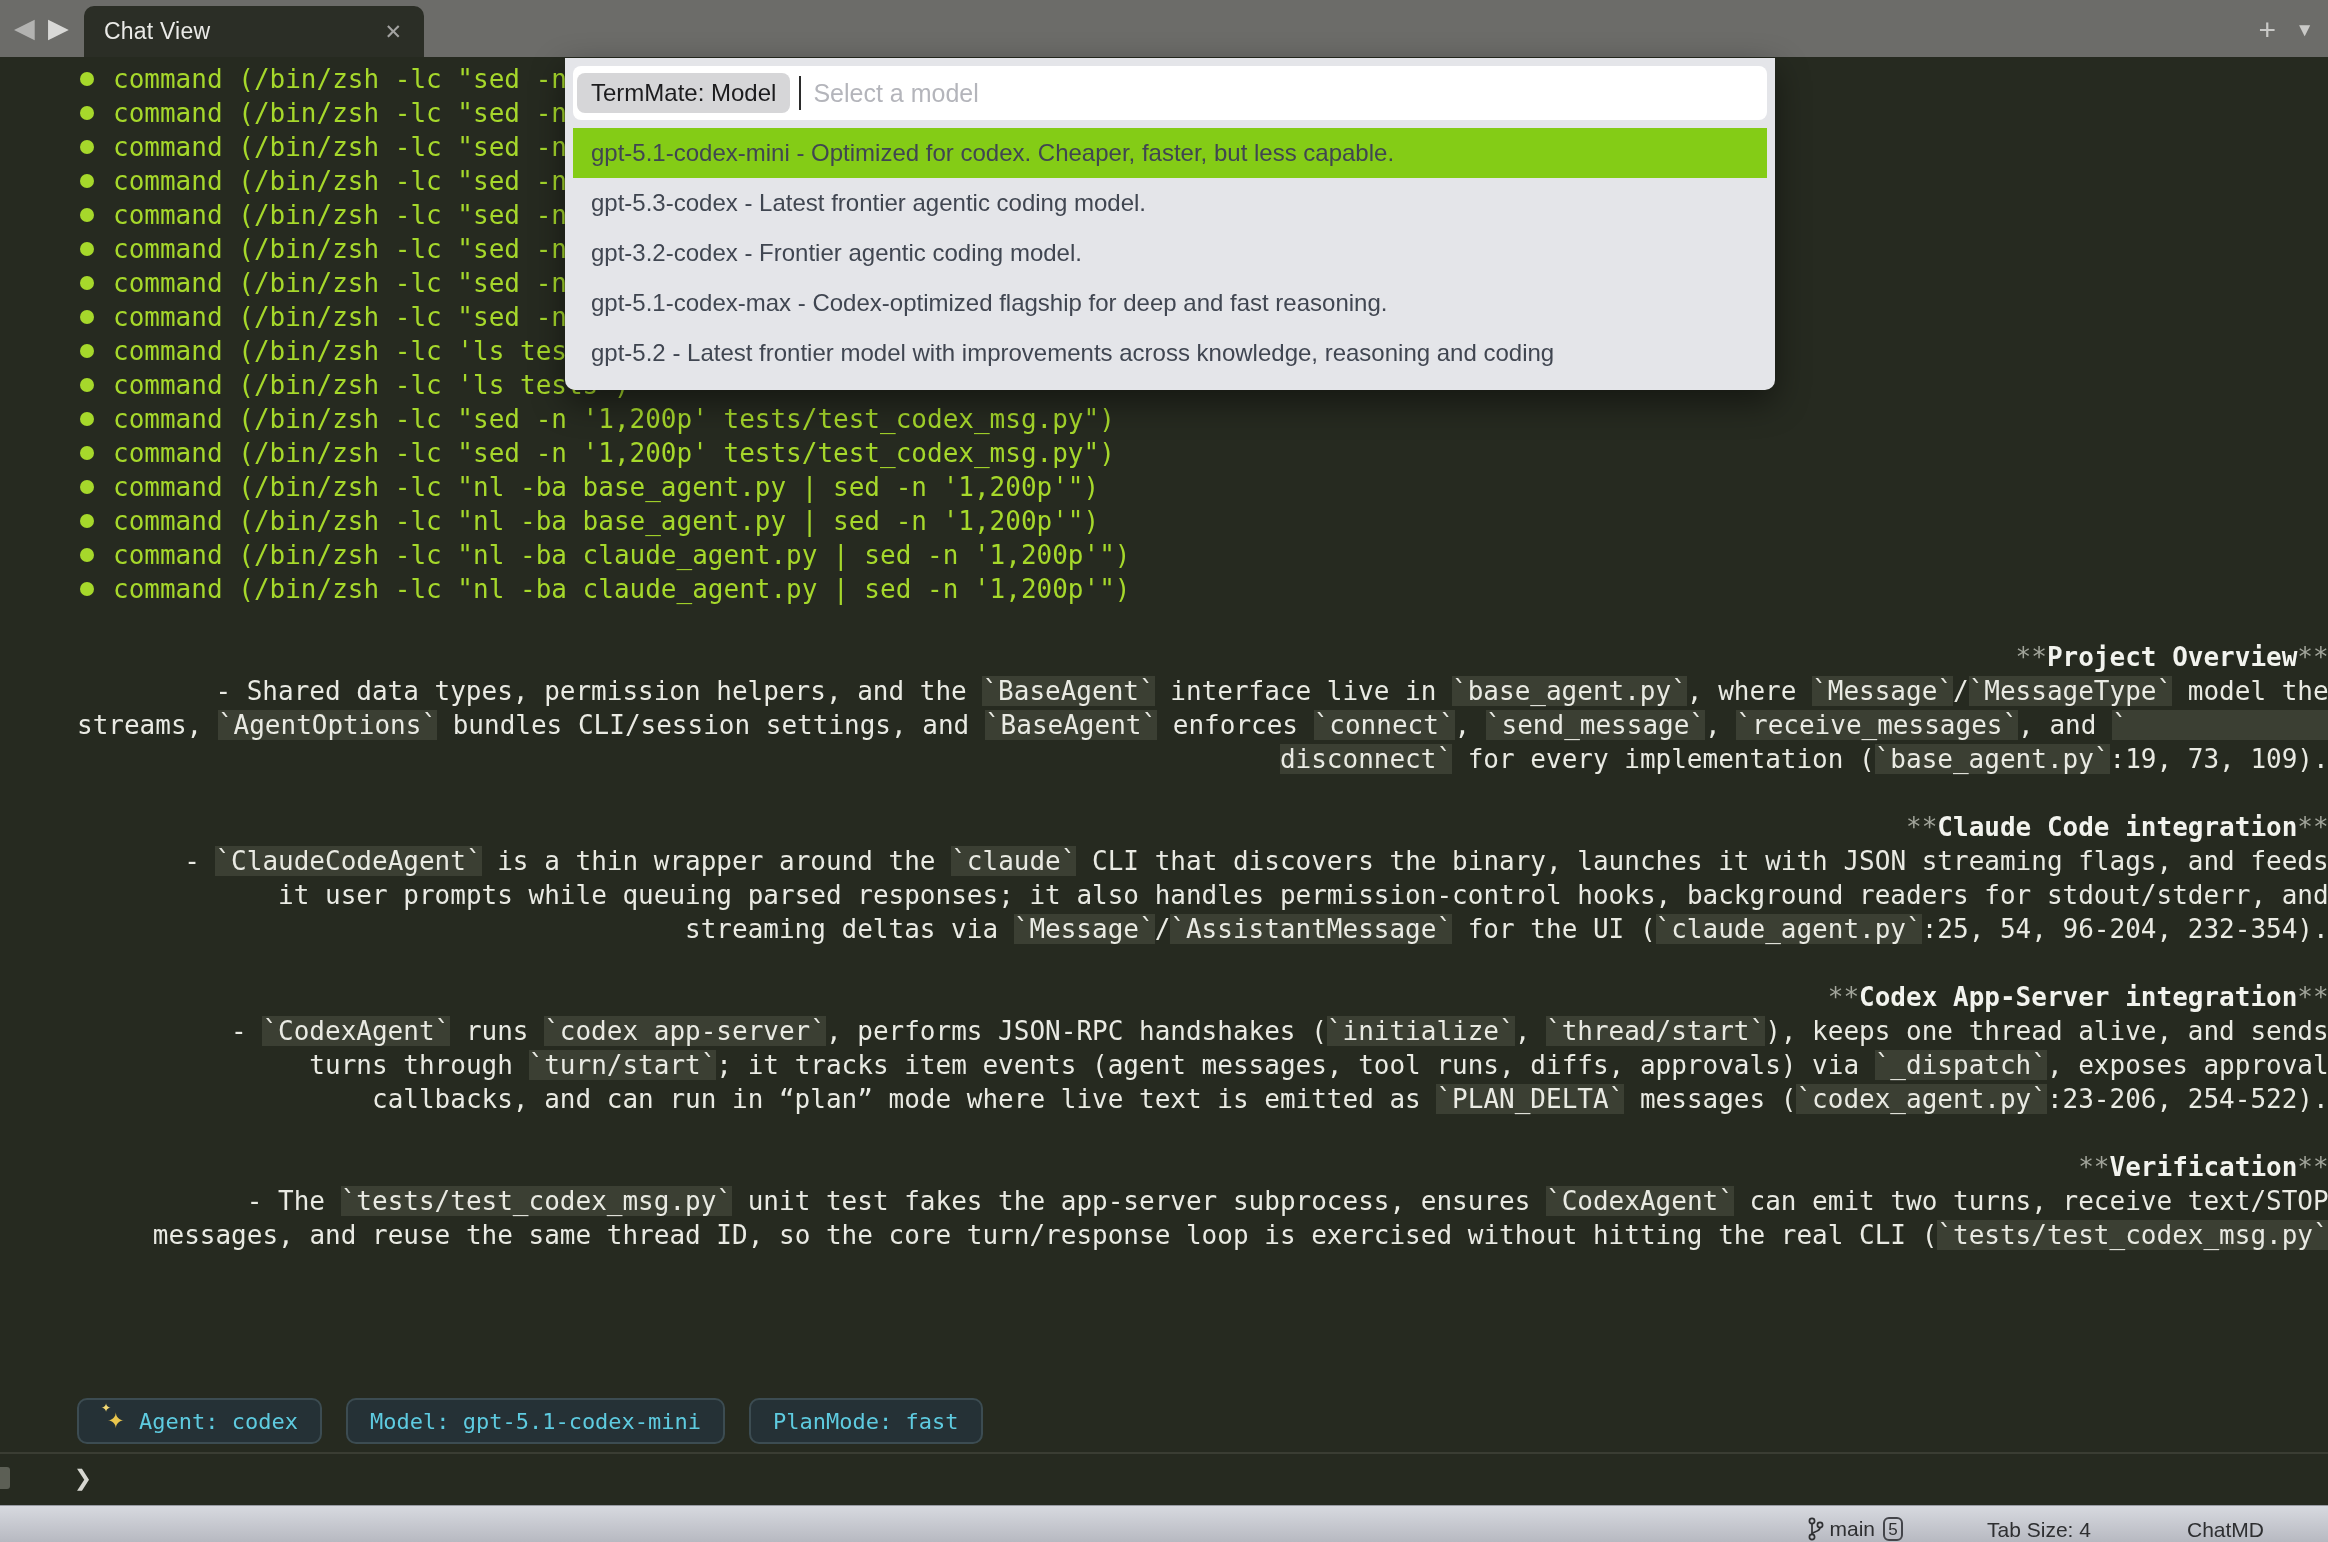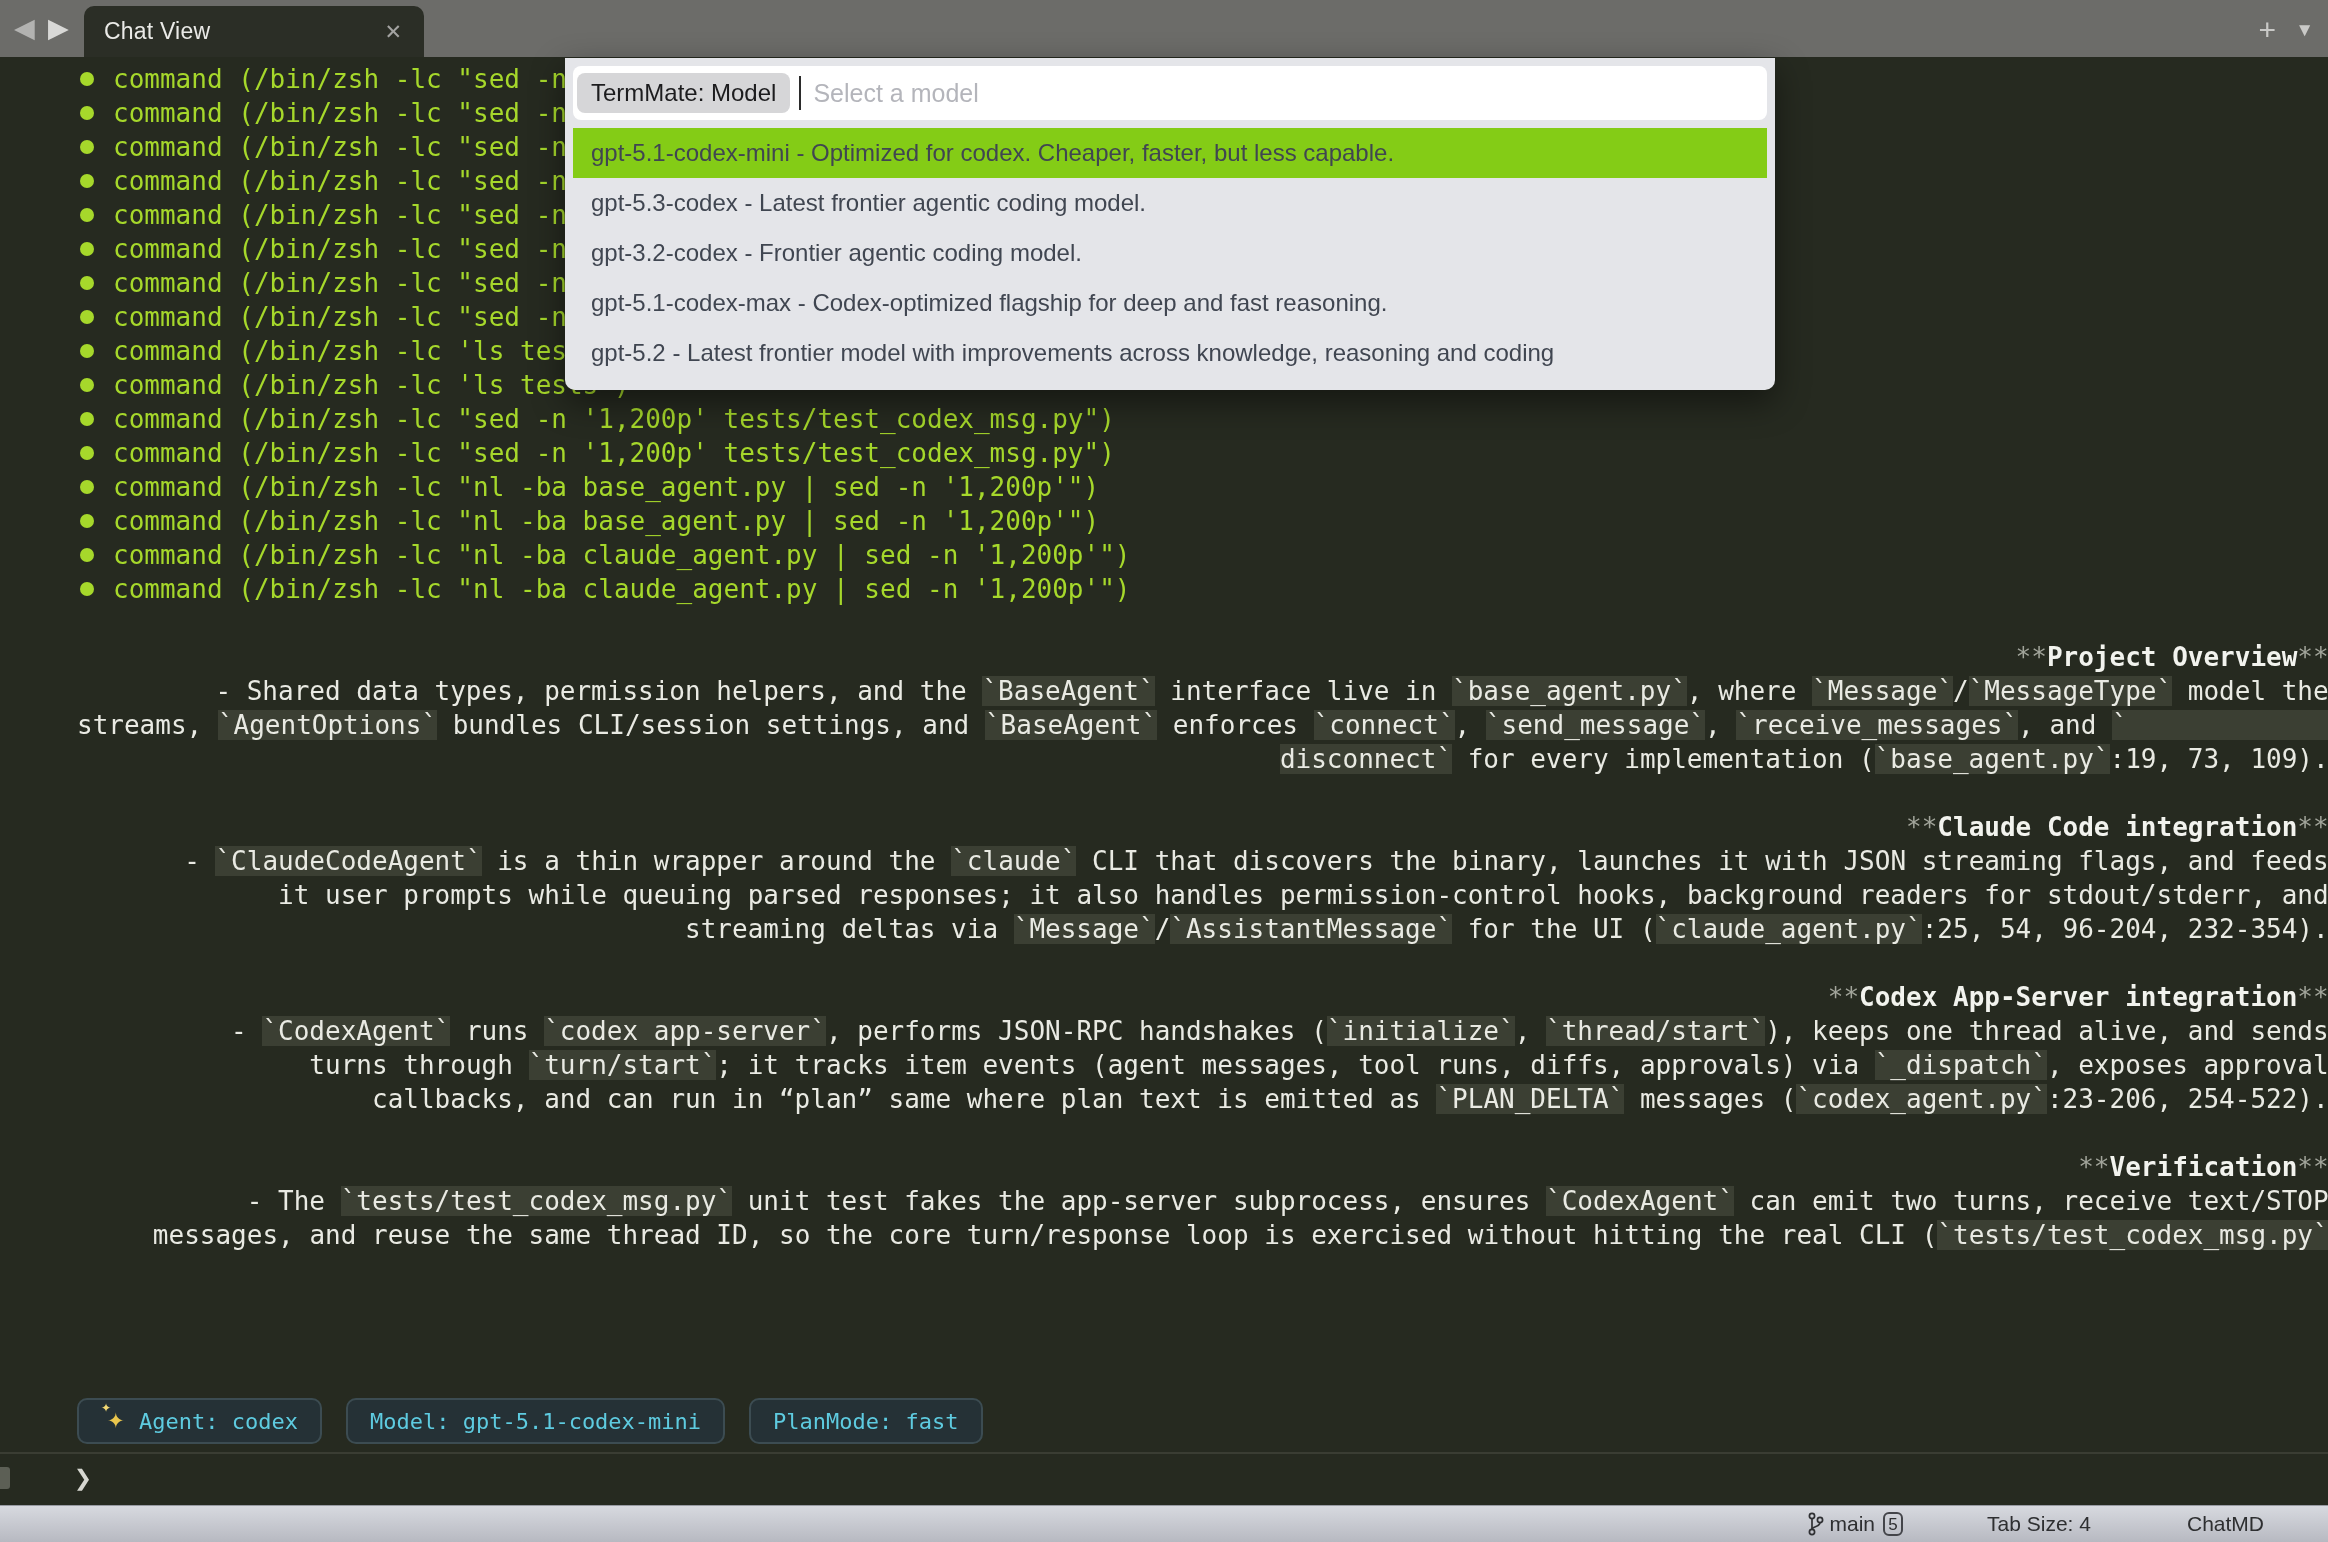--- a/index.html
+++ b/index.html
@@ -57,21 +57,21 @@
   .pcursor{width:2px;height:34px;background:#2b2b2b;margin-left:9px;}
   .pplaceholder{font-size:25px;color:#b4b5bb;margin-left:12px;}
   .plist{display:flex;flex-direction:column;}
   .pitem{height:50px;line-height:50px;margin:0 8px;padding-left:18px;font-size:24px;color:#404651;
          white-space:pre;overflow:hidden;}
   .pitem.sel{background:#84cc16;}
 
   
   .statusbar{position:absolute;left:0;top:1505px;width:100%;height:37px;
              background:linear-gradient(#d7d9df,#b7b9c1);border-top:1px solid #979aa2;box-sizing:border-box;
-             display:flex;align-items:center;justify-content:flex-end;padding-right:64px;}
+             display:flex;align-items:flex-end;justify-content:flex-end;padding-right:64px;}
   .sb-item{font-size:21px;color:#2e2f31;display:flex;align-items:center;white-space:pre;}
   .sb-branch{margin-right:84px;}
   .sb-branch svg{margin-right:5px;}
   .badge{display:inline-block;min-width:20px;height:24px;line-height:22px;border:2px solid #44454a;border-radius:6px;
          font-size:17px;text-align:center;padding:0 2px;margin-left:8px;color:#2e2f31;box-sizing:border-box;}
   .sb-tabsize{margin-right:96px;}
 </style>
 </head>
 <body>
 
@@ -165,21 +165,21 @@
         <div class="section">
           <div class="line title"><span class="ast">**</span><span class="bold">Claude Code integration</span><span class="ast">**</span></div>
           <div class="line"><span>- </span><span class="code">`ClaudeCodeAgent`</span><span> is a thin wrapper around the </span><span class="code">`claude`</span><span> CLI that discovers the binary, launches it with JSON streaming flags, and feeds</span></div>
           <div class="line"><span>it user prompts while queuing parsed responses; it also handles permission-control hooks, background readers for stdout/stderr, and</span></div>
           <div class="line"><span>streaming deltas via </span><span class="code">`Message`</span><span>/</span><span class="code">`AssistantMessage`</span><span> for the UI (</span><span class="code">`claude_agent.py`</span><span>:25, 54, 96-204, 232-354).</span></div>
         </div>
         <div class="section">
           <div class="line title"><span class="ast">**</span><span class="bold">Codex App-Server integration</span><span class="ast">**</span></div>
           <div class="line"><span>- </span><span class="code">`CodexAgent`</span><span> runs </span><span class="code">`codex app-server`</span><span>, performs JSON-RPC handshakes (</span><span class="code">`initialize`</span><span>, </span><span class="code">`thread/start`</span><span>), keeps one thread alive, and sends</span></div>
           <div class="line"><span>turns through </span><span class="code">`turn/start`</span><span>; it tracks item events (agent messages, tool runs, diffs, approvals) via </span><span class="code">`_dispatch`</span><span>, exposes approval</span></div>
-          <div class="line"><span>callbacks, and can run in “plan” same where plan text is emitted as </span><span class="code">`PLAN_DELTA`</span><span> messages (</span><span class="code">`codex_agent.py`</span><span>:23-206, 254-522).</span></div>
+          <div class="line"><span>callbacks, and can run in “plan” mode where live text is emitted as </span><span class="code">`PLAN_DELTA`</span><span> messages (</span><span class="code">`codex_agent.py`</span><span>:23-206, 254-522).</span></div>
         </div>
         <div class="section">
           <div class="line title"><span class="ast">**</span><span class="bold">Verification</span><span class="ast">**</span></div>
           <div class="line"><span>- The </span><span class="code">`tests/test_codex_msg.py`</span><span> unit test fakes the app-server subprocess, ensures </span><span class="code">`CodexAgent`</span><span> can emit two turns, receive text/STOP</span></div>
           <div class="line"><span>messages, and reuse the same thread ID, so the core turn/response loop is exercised without hitting the real CLI (</span><span class="code">`tests/test_codex_msg.py`</span></div>
         </div>
       </div>
     <div class="chips">
         <div class="chip">
           <span class="sparkles">

